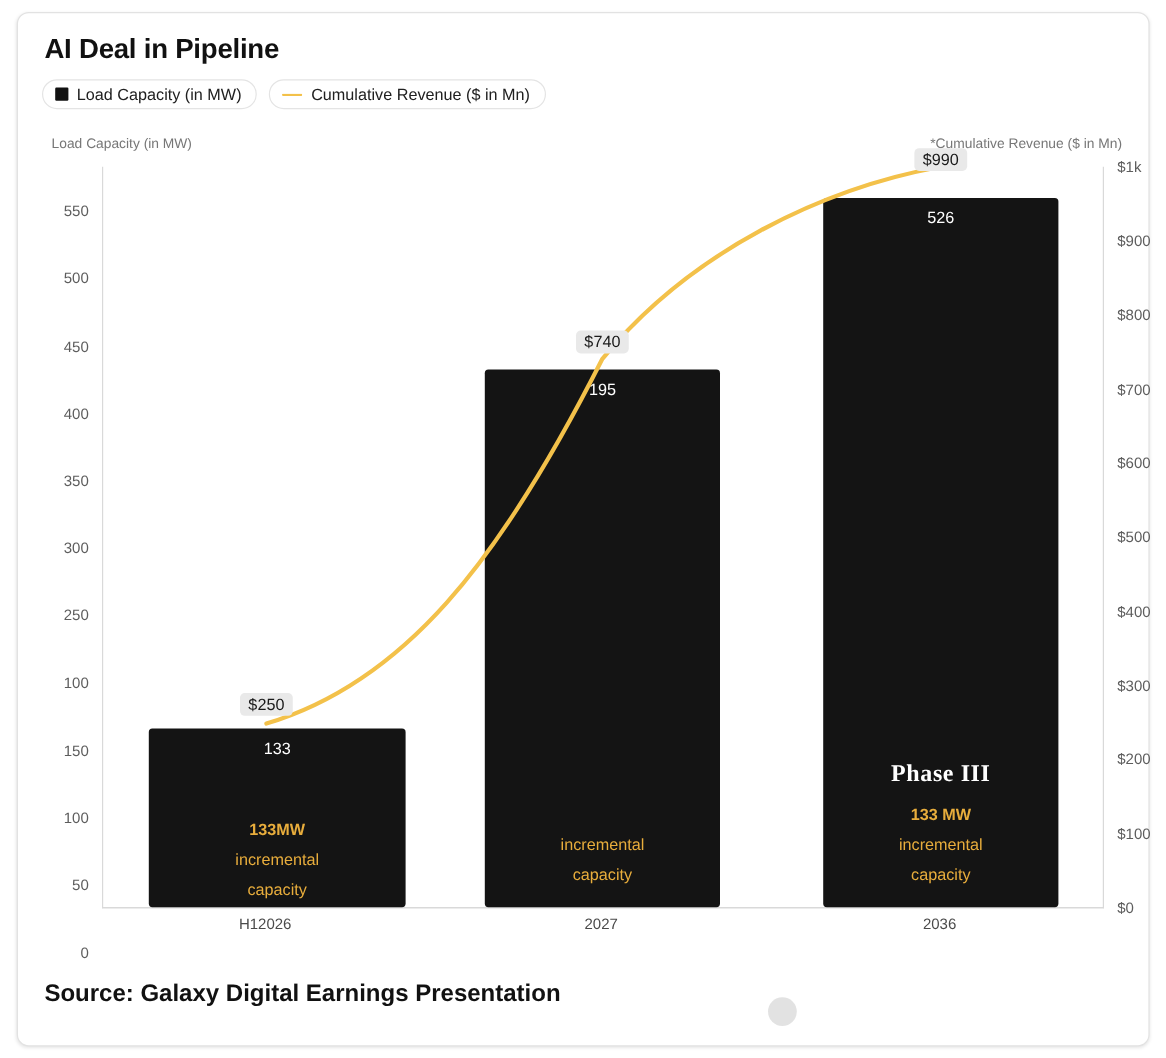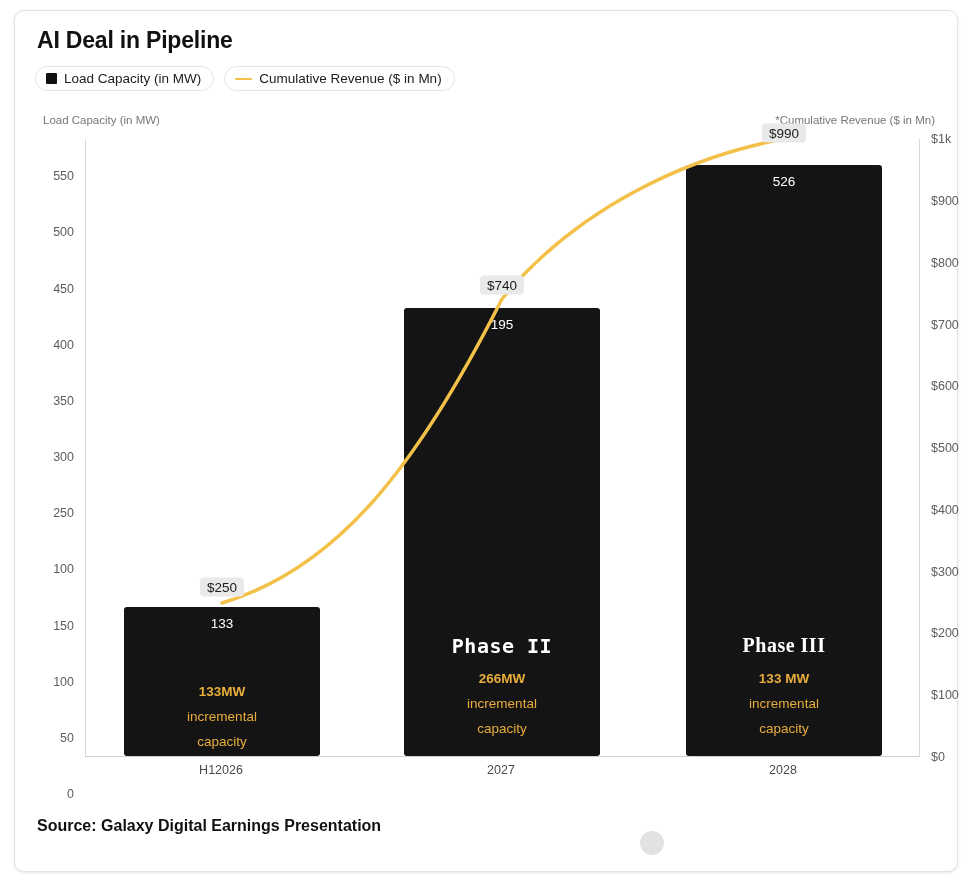--- a/index.html
+++ b/index.html
@@ -141,21 +141,21 @@
     position: absolute;
     top: 752px;
     font-size: 12.5px;
     color: #4a4a4a;
     text-align: right;
     transform: translateX(-50%);
   }
   .source {
     position: absolute;
     left: 22px; top: 806px;
-    font-size: 16px;
+    font-size: 20px;
     font-weight: bold;
     color: #111111;
   }
   .source .lbl { font-weight: bold; }
   .footnote {
     position: absolute;
     left: 22px; top: 832px;
     font-size: 15.5px;
     font-style: italic;
     color: #111111;
@@ -219,31 +219,29 @@
       <div class="tick-right" style="top:124px;">$800</div>
       <div class="tick-right" style="top:186px;">$700</div>
       <div class="tick-right" style="top:247px;">$600</div>
       <div class="tick-right" style="top:309px;">$500</div>
       <div class="tick-right" style="top:371px;">$400</div>
       <div class="tick-right" style="top:433px;">$300</div>
       <div class="tick-right" style="top:494px;">$200</div>
       <div class="tick-right" style="top:556px;">$100</div>
       <div class="tick-right" style="top:618px;">$0</div>
 
-      <div class="bar" style="left:38px; width:196px; bottom:0; height:149px;">
+      <div class="bar" style="left:38px; width:214px; bottom:0; height:149px;">
         <div class="bar-value">133</div>
         <div class="bar-sub mw" style="top:72px; font-weight:bold;">133MW</div>
         <div class="bar-sub" style="top:97px;">incremental</div>
         <div class="bar-sub" style="top:122px;">capacity</div>
       </div>
 
       <div class="bar" style="left:318px; width:196px; bottom:0; height:448px;">
         <div class="bar-value">195</div>
-        <div class="bar-phase" style="top:326px;">Phase II</div>
-        <div class="bar-sub mw" style="top:358px; font-weight:bold;">266MW</div>
         <div class="bar-sub" style="top:383px;">incremental</div>
         <div class="bar-sub" style="top:408px;">capacity</div>
       </div>
 
       <div class="bar" style="left:600px; width:196px; bottom:0; height:591px;">
         <div class="bar-value">526</div>
         <div class="bar-phase" style="top:469px;font-family:Liberation Serif, serif;">Phase III</div>
         <div class="bar-sub mw" style="top:501px; font-weight:bold;">133 MW</div>
         <div class="bar-sub" style="top:526px;">incremental</div>
         <div class="bar-sub" style="top:551px;">capacity</div>
@@ -253,21 +251,21 @@
         <path d="M 136 464 C 250 430, 330 330, 416 160 C 490 70, 600 18, 698 0" fill="none" stroke="#f3c14a" stroke-width="3.5" stroke-linecap="round"></path>
       </svg>
 
       <div class="pointlabel" style="left:136px; top:448px;">$250</div>
       <div class="pointlabel" style="left:416px; top:146px;">$740</div>
       <div class="pointlabel" style="left:698px; top:-6px;">$990</div>
     </div>
 
     <div class="xlabel" style="left:206px;">H12026</div>
     <div class="xlabel" style="left:486px;">2027</div>
-    <div class="xlabel" style="left:768px;">2028</div>
+    <div class="xlabel" style="left:768px;">2036</div>
 
     <div class="source">
       <span class="lbl">Source:</span>
       <span>Galaxy Digital Earnings Presentation</span>
     </div>
 
     <div class="wm-circle"></div>
   </div>
 </div>
 

